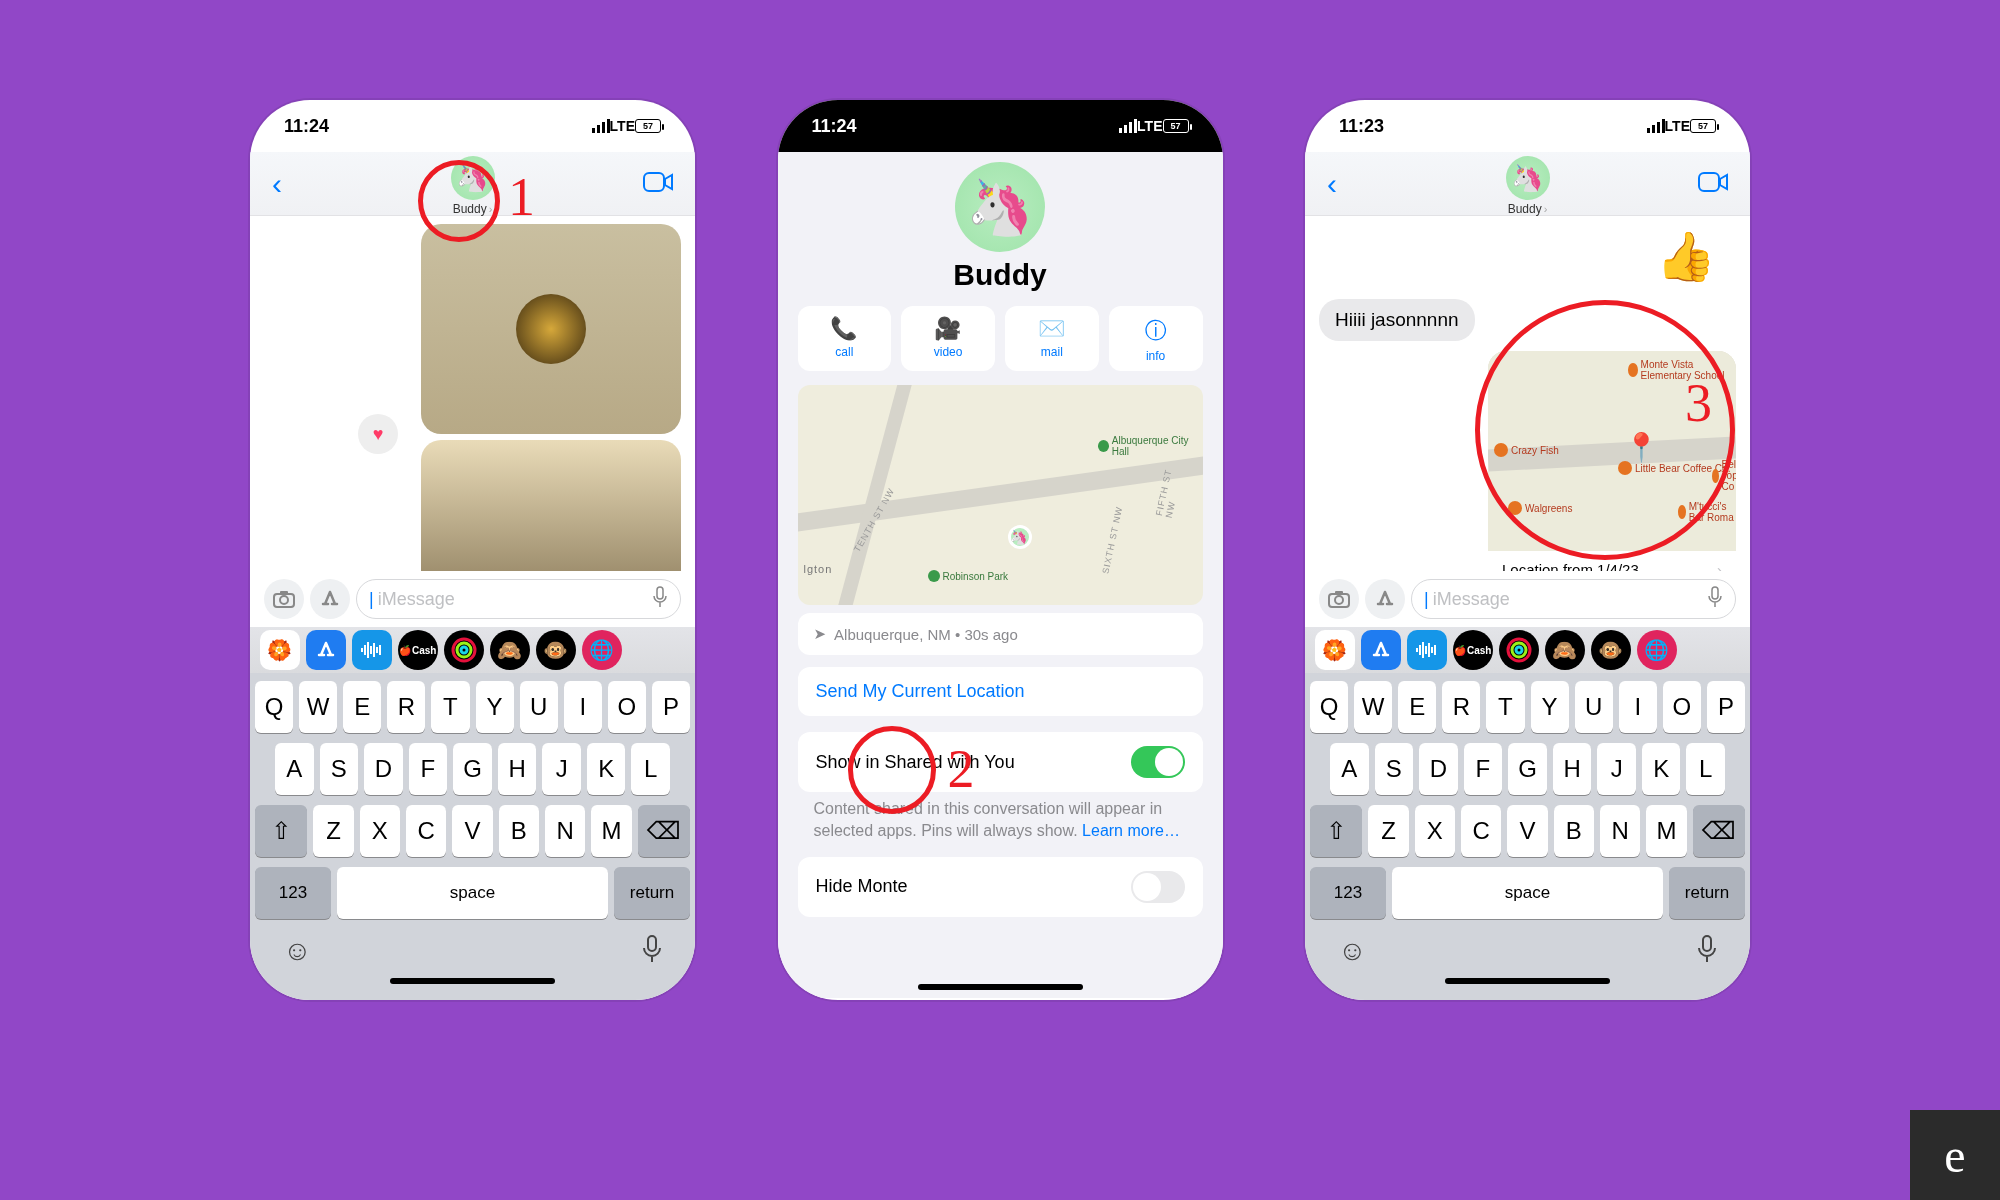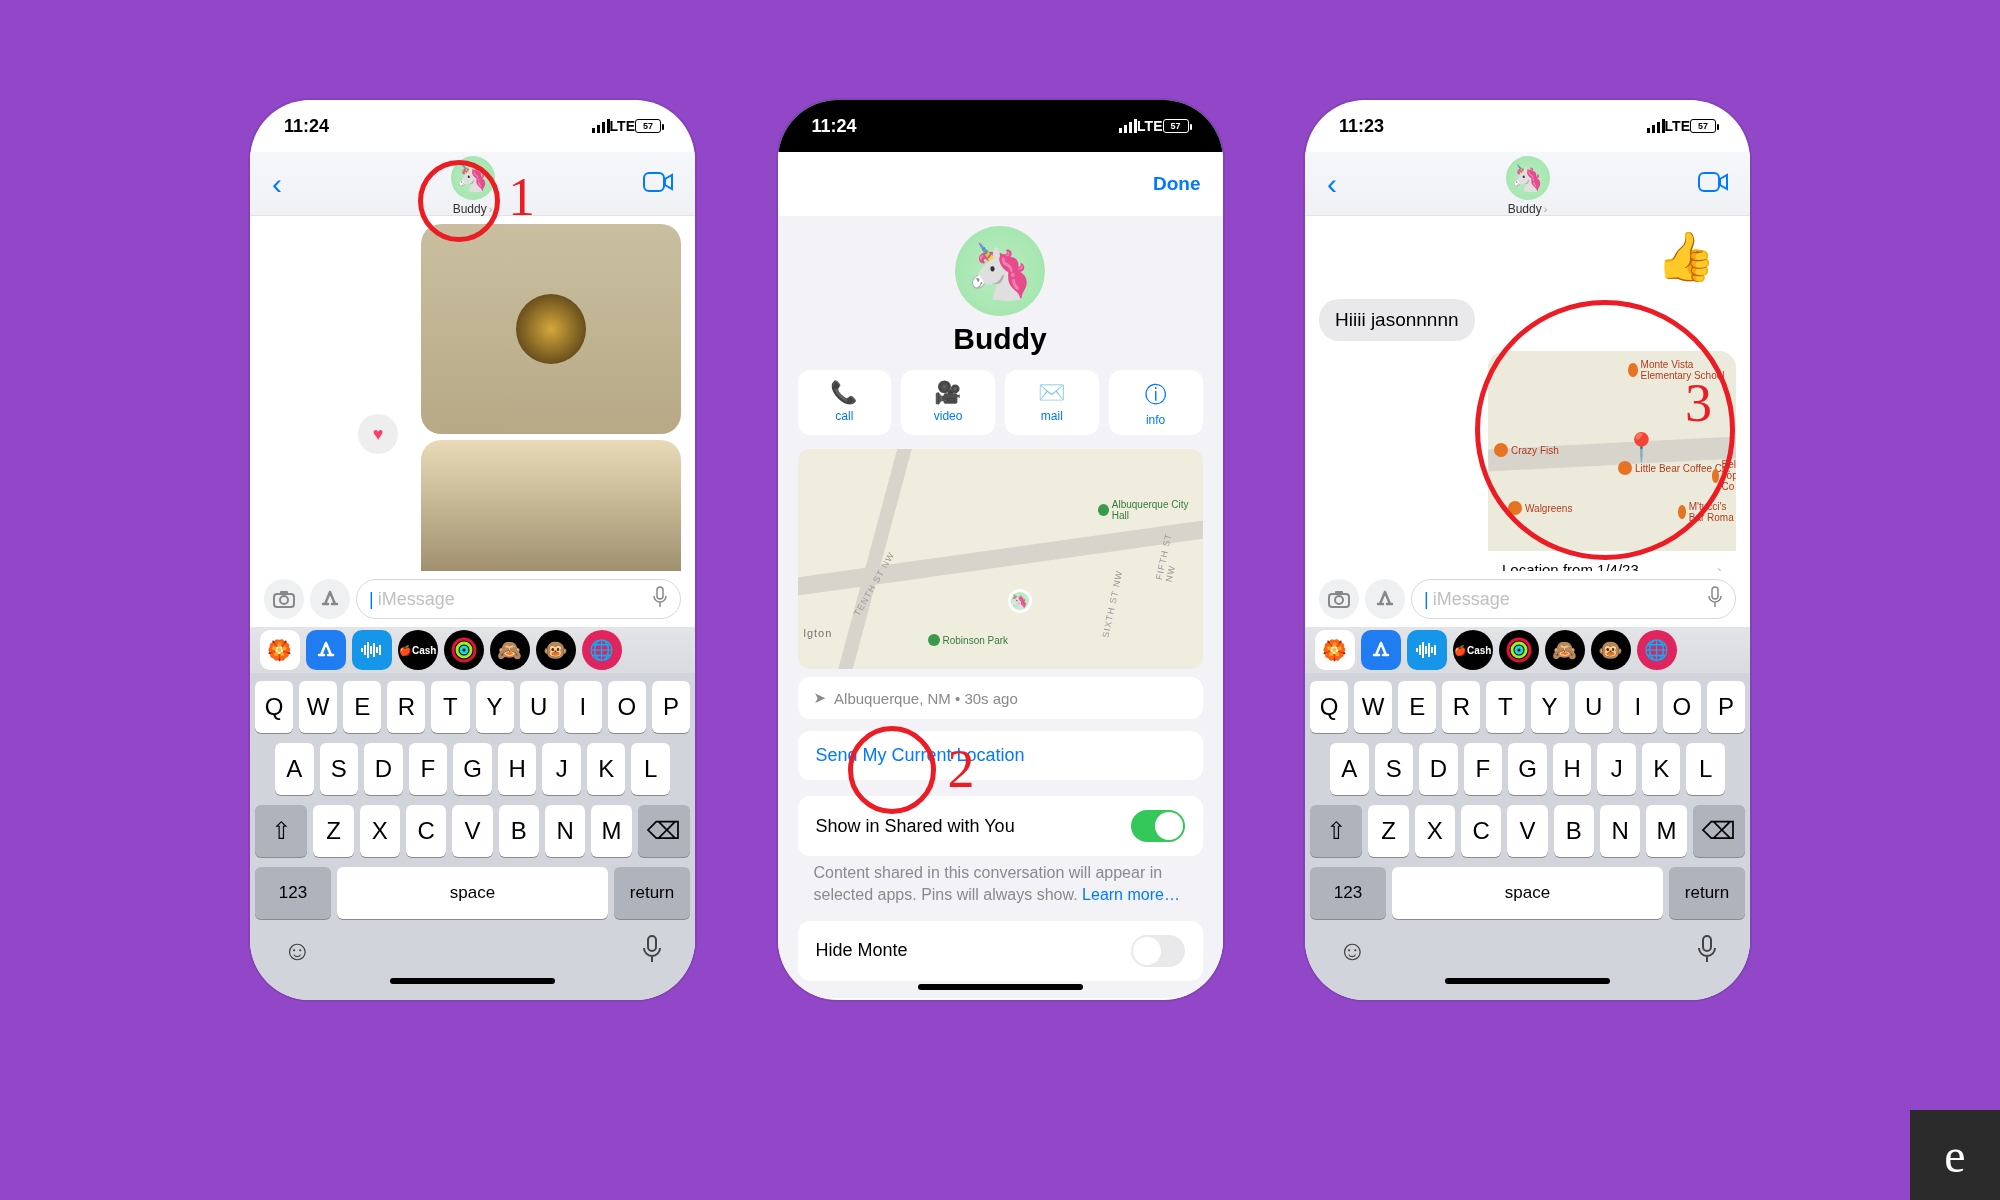--- a/index.html
+++ b/index.html
@@ -263,23 +263,20 @@
       <span class="bars">
             <i></i>
             <i></i>
             <i></i>
             <i></i>
           </span>
       <b>LTE</b>
       <span class="batt">57</span>
     </span>
   </div>
-  <div class="navhdr">
-    <span class="done">Done</span>
-  </div>
   <div class="p2body">
     <div style="text-align:center">
       <div class="avatar big">🦄</div>
       <div class="bigname">Buddy</div>
     </div>
     <div class="btnrow">
       <div class="pillbtn">
             <div class="ic">📞</div>
             <div class="lb">call</div>
           </div>

